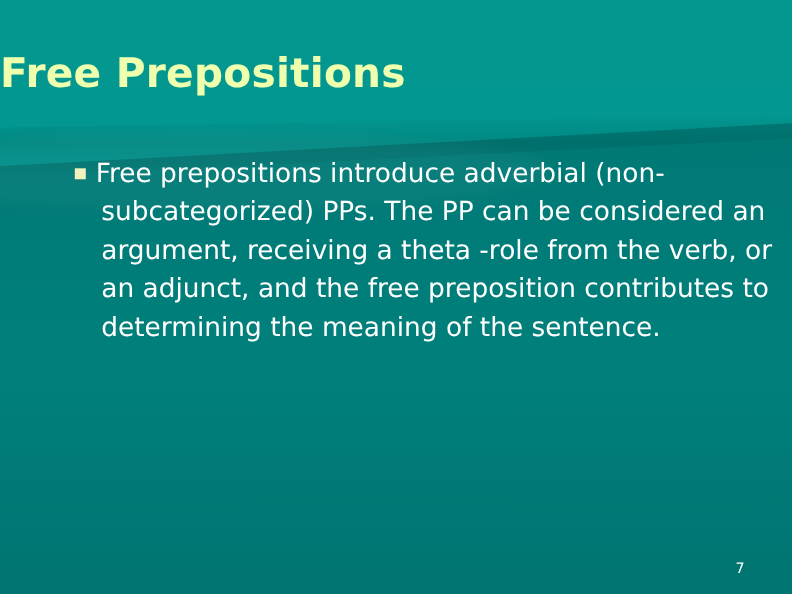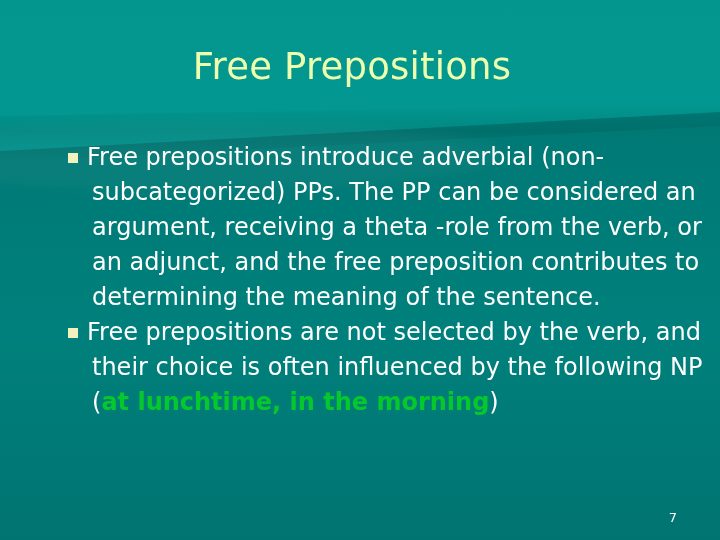--- a/index.html
+++ b/index.html
@@ -57,25 +57,24 @@
     background: rgba(255,255,255,0.035);
     filter: blur(6px);
   }
 
   
   .title {
     position: absolute;
     left: 0;
     top: 44px;
     width: 704px;
-    text-align: center;
     color: #EEFFAE;
     font-size: 37px;
     line-height: 46px;
-    font-weight: 400;
+    font-weight: 700;
     letter-spacing: 0.2px;
     white-space: nowrap;
   }
 
   
   .body {
     position: absolute;
     left: 68px;
     top: 140px;
     width: 636px;
@@ -124,21 +123,18 @@
   <div class="bg-curve"></div>
 
   <div class="title">Free Prepositions</div>
 
   <div class="body">
 
     <div class="bullet-row">
       <span class="marker"></span><span>Free prepositions introduce adverbial (non-subcategorized) PPs. The PP can be considered an argument, receiving a theta -role from the verb, or an adjunct, and the free preposition contributes to determining the meaning of the sentence.</span>
     </div>
 
-    <div class="bullet-row">
-      <span class="marker"></span><span>Free prepositions are not selected by the verb, and their choice is often influenced by the following NP (</span><span class="hl">at lunchtime, in the morning</span><span>)</span>
-    </div>
 
   </div>
 
   <div class="page-number">7</div>
 
 </div>
 
 </body></html>

